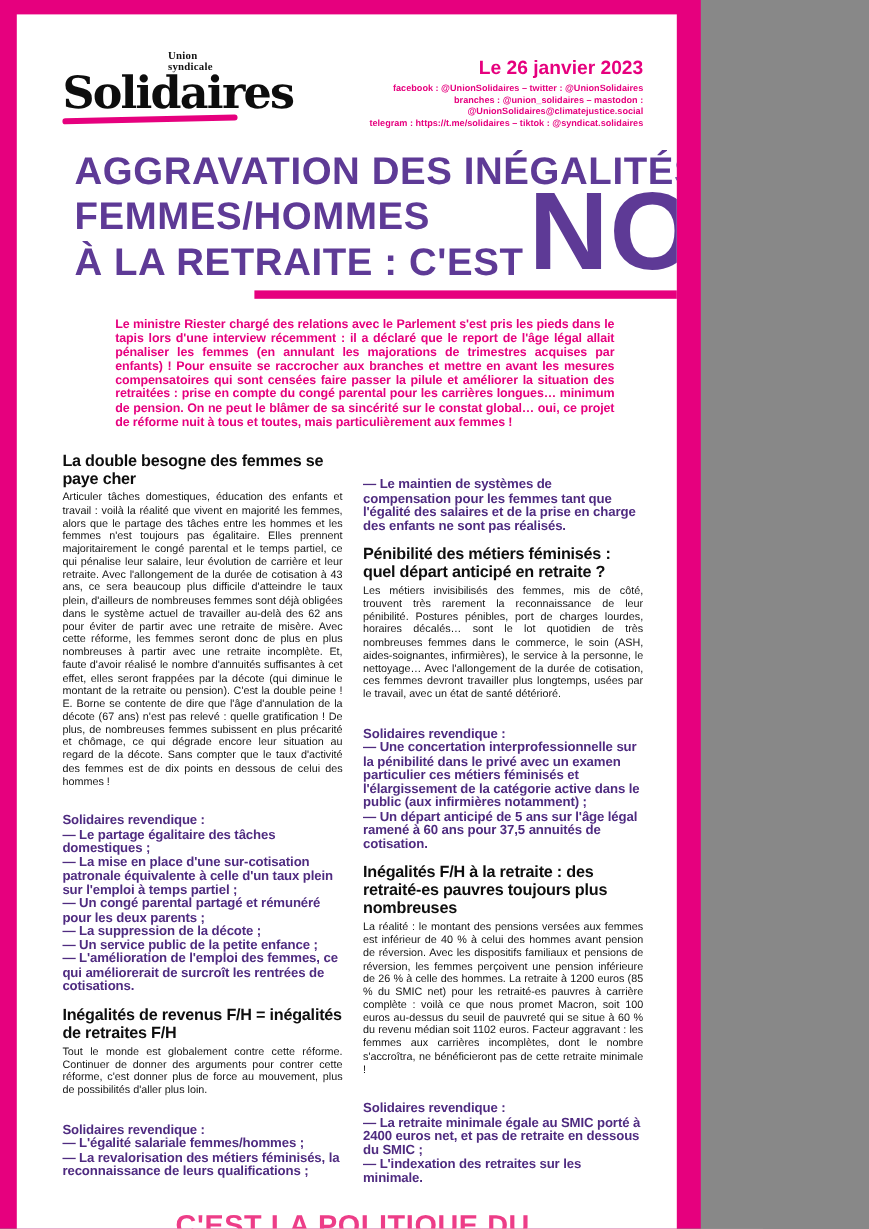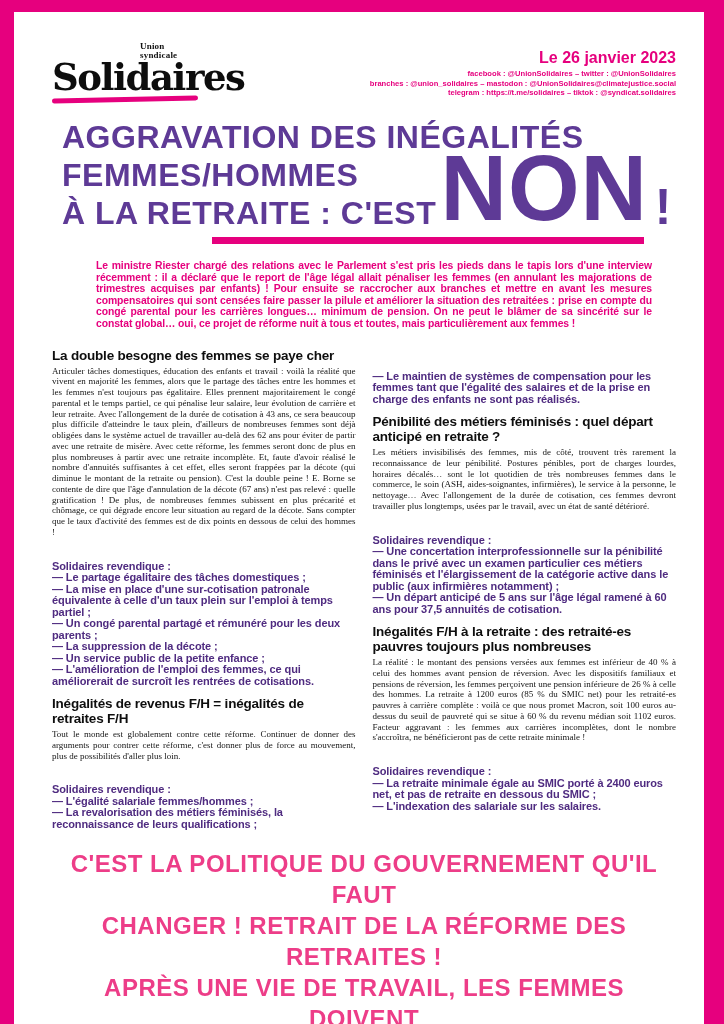--- a/index.html
+++ b/index.html
@@ -6,21 +6,21 @@
     --brand:#e6007e;
     --title-purple:#5e3a96;
     --claims-purple:#4f2b80;
     --slogan-pink:#ed3d88;
     --ink:#141414;
   }
   *{margin:0;padding:0;box-sizing:border-box;}
   html,body{background:#888;}
   body{width:724px;font-family:"Liberation Sans",sans-serif;}
   .page{
-    width:724px;height:1024px;background:var(--brand);
+    width:584px;height:1024px;background:var(--brand);
     padding:12px 20px 0 14px;
   }
   .sheet{
     background:#ffffff;width:100%;height:100%;
     padding:30px 28px 0 38px;position:relative;overflow:hidden;
   }
   
   .masthead{display:flex;justify-content:space-between;align-items:flex-start;}
   .logo{position:relative;width:160px;}
   .logo-sup{
@@ -66,21 +66,21 @@
     margin-top:18px;display:grid;grid-template-columns:1fr 1fr;
     column-gap:17px;
   }
   .col section{margin-top:9px;}
   .col section:first-child{margin-top:0;}
   .section-heading{
     font-weight:900;font-size:13.5px;line-height:15px;color:#0e0e0e;
     letter-spacing:-.2px;margin-bottom:3px;
   }
   .section-body{
-    font-family:Liberation Serif, serif;font-size:9px;line-height:10.75px;
+    font-family:Liberation Sans, sans-serif;font-size:9px;line-height:10.75px;
     color:var(--ink);text-align:justify;
   }
   .claims{
     margin-top:23px;color:var(--claims-purple);
     font-weight:bold;font-size:11px;line-height:11.5px;letter-spacing:-.1px;
   }
   
   .slogan{
     margin-top:18px;text-align:center;color:var(--slogan-pink);
     font-weight:900;font-size:24px;line-height:31px;
@@ -161,21 +161,21 @@
             <div class="claim-item">— Une concertation interprofessionnelle sur la pénibilité dans le privé avec un examen particulier ces métiers féminisés et l'élargissement de la catégorie active dans le public (aux infirmières notamment) ;</div>
             <div class="claim-item">— Un départ anticipé de 5 ans sur l'âge légal ramené à 60 ans pour 37,5 annuités de cotisation.</div>
           </div>
           <section>
             <h2 class="section-heading">Inégalités F/H à la retraite : des retraité-es pauvres toujours plus nombreuses</h2>
             <p class="section-body">La réalité : le montant des pensions versées aux femmes est inférieur de 40 % à celui des hommes avant pension de réversion. Avec les dispositifs familiaux et pensions de réversion, les femmes perçoivent une pension inférieure de 26 % à celle des hommes. La retraite à 1200 euros (85 % du SMIC net) pour les retraité-es pauvres à carrière complète : voilà ce que nous promet Macron, soit 100 euros au-dessus du seuil de pauvreté qui se situe à 60 % du revenu médian soit 1102 euros. Facteur aggravant : les femmes aux carrières incomplètes, dont le nombre s'accroîtra, ne bénéficieront pas de cette retraite minimale !</p>
           </section>
           <div class="claims">
             <div class="claims-label">Solidaires revendique :</div>
             <div class="claim-item">— La retraite minimale égale au SMIC porté à 2400 euros net, et pas de retraite en dessous du SMIC ;</div>
-            <div class="claim-item">— L'indexation des salariale sur les salaires.</div>
+            <div class="claim-item">— L'indexation des retraites sur les minimale.</div>
           </div>
         </div>
     </div>
 
     <div class="slogan" id="slogan">
         <div class="slogan-line">C'est la politique du gouvernement qu'il faut</div>
         <div class="slogan-line">changer ! Retrait de la réforme des retraites !</div>
         <div class="slogan-line">Après une vie de travail, les femmes doivent</div>
         <div class="slogan-line">pouvoir vivre dignement, et non pas survivre!</div>
       </div>

